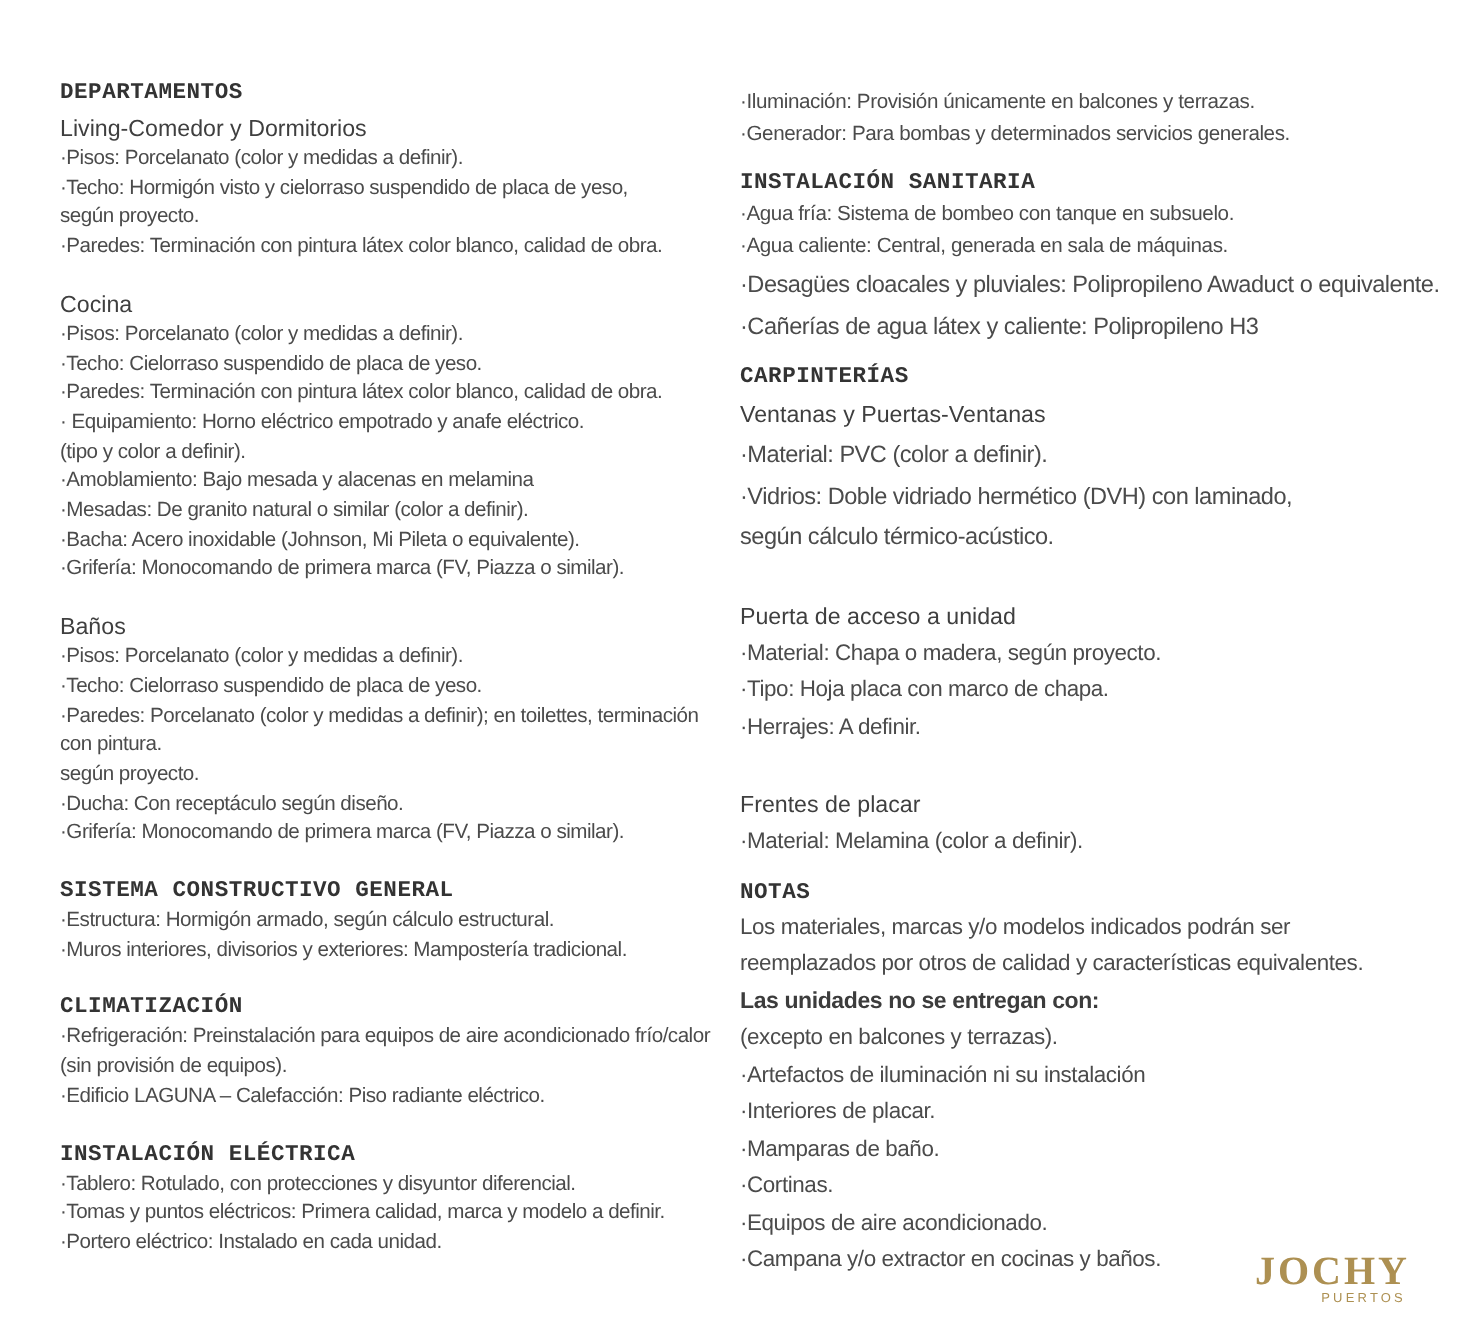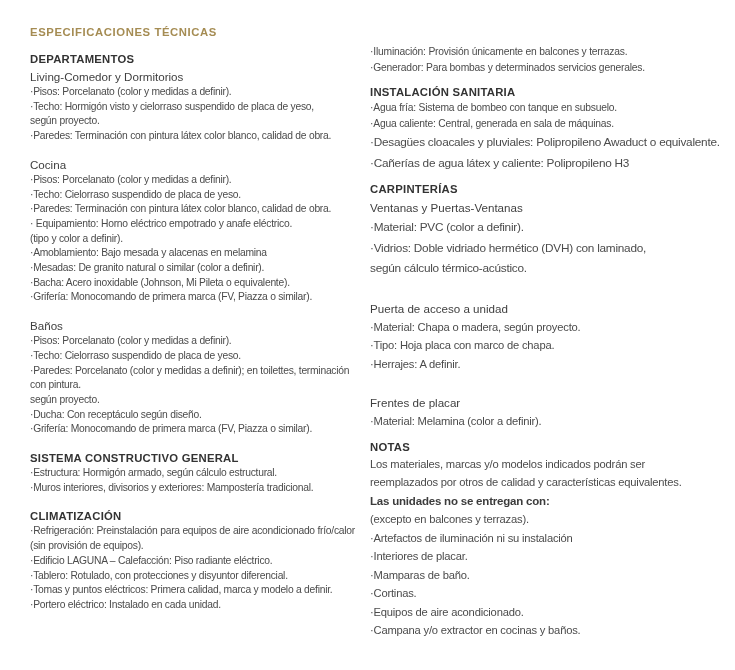--- a/index.html
+++ b/index.html
@@ -18,21 +18,21 @@
 
   
   .title {
     color:var(--accent,#a58c53);
     font-size:11.3px; font-weight:700;
     letter-spacing:.6px; line-height:12px;
   }
   
   .h1 {
     color:#333333; font-size:11.3px; font-weight:700;
-    letter-spacing:.25px; line-height:15px; margin-top:14px;
+    letter-spacing:.25px; line-height:15px; margin-top:14px;font-family:Liberation Mono, monospace;
   }
   .col-right .h1 { margin-top:9px; }
   
   .h2 {
     color:#3f3f3f; font-size:11.6px; font-weight:500;
     line-height:16px; margin-top:13px;
   }
   .col-right .h2 { line-height:18px; margin-top:21px; }
   .h1 + .h2 { margin-top:2px; }
   .title + .h1 { margin-top:14px; }
@@ -70,21 +70,20 @@
     font-family:"Liberation Sans", sans-serif;
     font-size:6.5px; letter-spacing:1.6px; color:var(--logo,#ad9052);
     margin-top:0px; padding-right:2px;
   }
 </style>
 </head>
 <body>
 
 <div class="page">
   <div class="col col-left" id="col-left">
-      <div class="blk title">ESPECIFICACIONES TÉCNICAS</div>
       <div class="blk h1">DEPARTAMENTOS</div>
       <div class="blk h2">Living-Comedor y Dormitorios</div>
       <div class="blk ln">·Pisos: Porcelanato (color y medidas a definir).</div>
       <div class="blk ln">·Techo: Hormigón visto y cielorraso suspendido de placa de yeso,</div>
       <div class="blk ln">según proyecto.</div>
       <div class="blk ln">·Paredes: Terminación con pintura látex color blanco, calidad de obra.</div>
       <div class="blk h2">Cocina</div>
       <div class="blk ln">·Pisos: Porcelanato (color y medidas a definir).</div>
       <div class="blk ln">·Techo: Cielorraso suspendido de placa de yeso.</div>
       <div class="blk ln">·Paredes: Terminación con pintura látex color blanco, calidad de obra.</div>
@@ -102,20 +101,21 @@
       <div class="blk ln">según proyecto.</div>
       <div class="blk ln">·Ducha: Con receptáculo según diseño.</div>
       <div class="blk ln">·Grifería: Monocomando de primera marca (FV, Piazza o similar).</div>
       <div class="blk h1">SISTEMA CONSTRUCTIVO GENERAL</div>
       <div class="blk ln">·Estructura: Hormigón armado, según cálculo estructural.</div>
       <div class="blk ln">·Muros interiores, divisorios y exteriores: Mampostería tradicional.</div>
       <div class="blk h1">CLIMATIZACIÓN</div>
       <div class="blk ln">·Refrigeración: Preinstalación para equipos de aire acondicionado frío/calor</div>
       <div class="blk ln">(sin provisión de equipos).</div>
       <div class="blk ln">·Edificio LAGUNA – Calefacción: Piso radiante eléctrico.</div>
+      <div class="blk h1">INSTALACIÓN ELÉCTRICA</div>
       <div class="blk ln">·Tablero: Rotulado, con protecciones y disyuntor diferencial.</div>
       <div class="blk ln">·Tomas y puntos eléctricos: Primera calidad, marca y modelo a definir.</div>
       <div class="blk ln">·Portero eléctrico: Instalado en cada unidad.</div>
     </div>
   <div class="col col-right" id="col-right">
       <div class="blk sm">·Iluminación: Provisión únicamente en balcones y terrazas.</div>
       <div class="blk sm">·Generador: Para bombas y determinados servicios generales.</div>
       <div class="blk h1">INSTALACIÓN SANITARIA</div>
       <div class="blk sm">·Agua fría: Sistema de bombeo con tanque en subsuelo.</div>
       <div class="blk sm">·Agua caliente: Central, generada en sala de máquinas.</div>
@@ -137,13 +137,17 @@
       <div class="blk ln">reemplazados por otros de calidad y características equivalentes.</div>
       <div class="blk strong">Las unidades no se entregan con:</div>
       <div class="blk ln">(excepto en balcones y terrazas).</div>
       <div class="blk ln">·Artefactos de iluminación ni su instalación</div>
       <div class="blk ln">·Interiores de placar.</div>
       <div class="blk ln">·Mamparas de baño.</div>
       <div class="blk ln">·Cortinas.</div>
       <div class="blk ln">·Equipos de aire acondicionado.</div>
       <div class="blk ln">·Campana y/o extractor en cocinas y baños.</div>
     </div>
+  <div class="logo">
+    <div class="logo-word">JOCHY</div>
+    <div class="logo-tag">PUERTOS</div>
+  </div>
 </div>
 
 </body></html>

